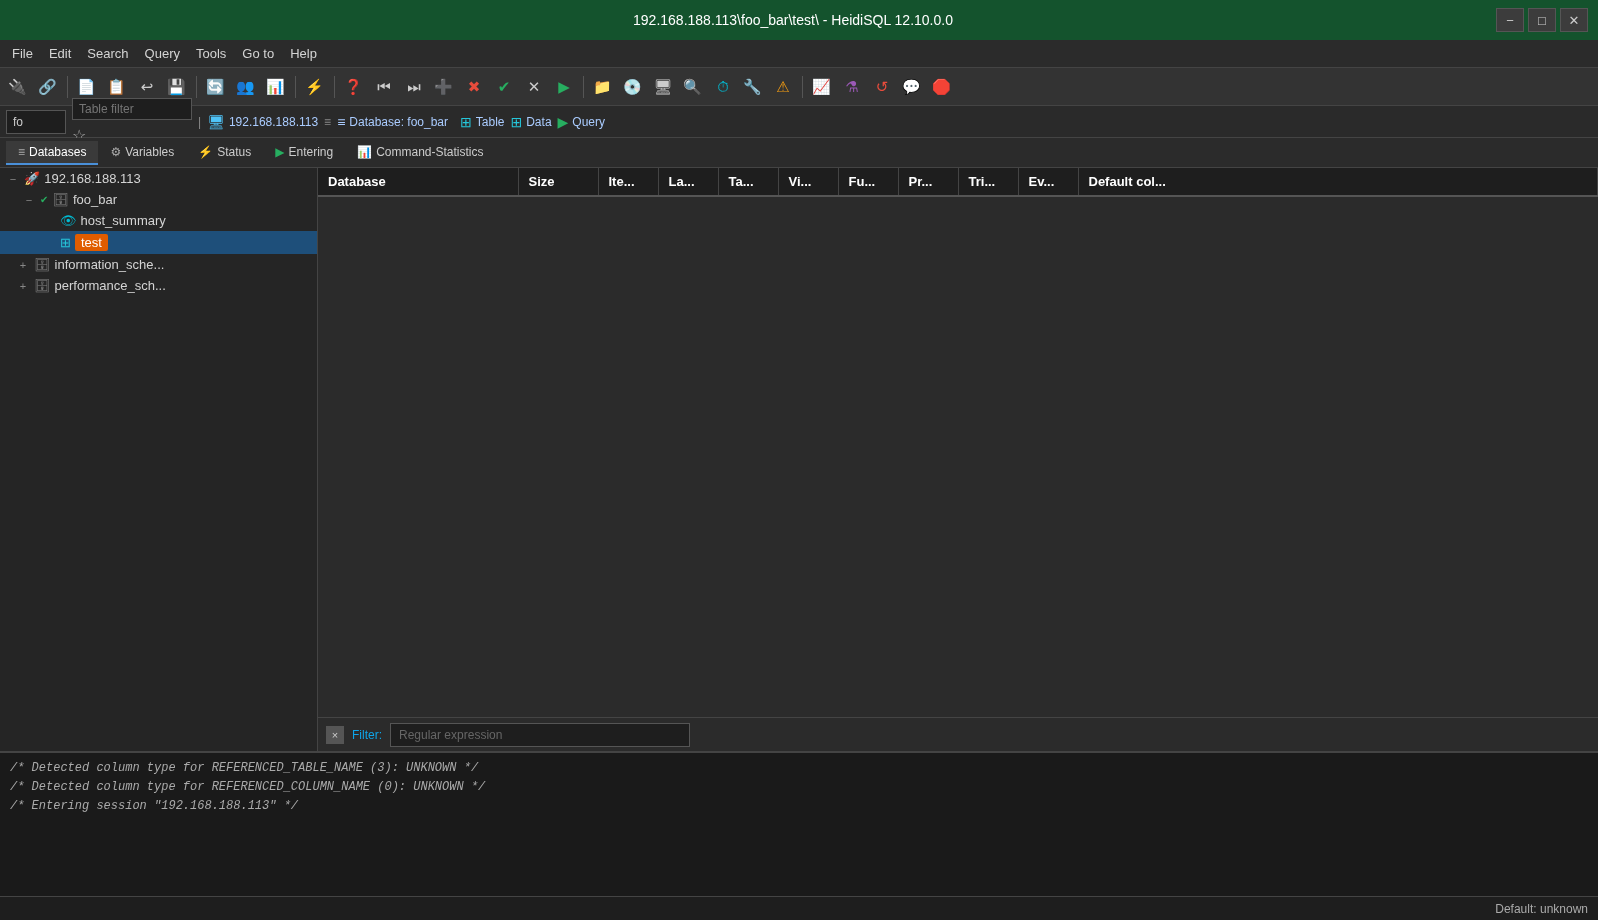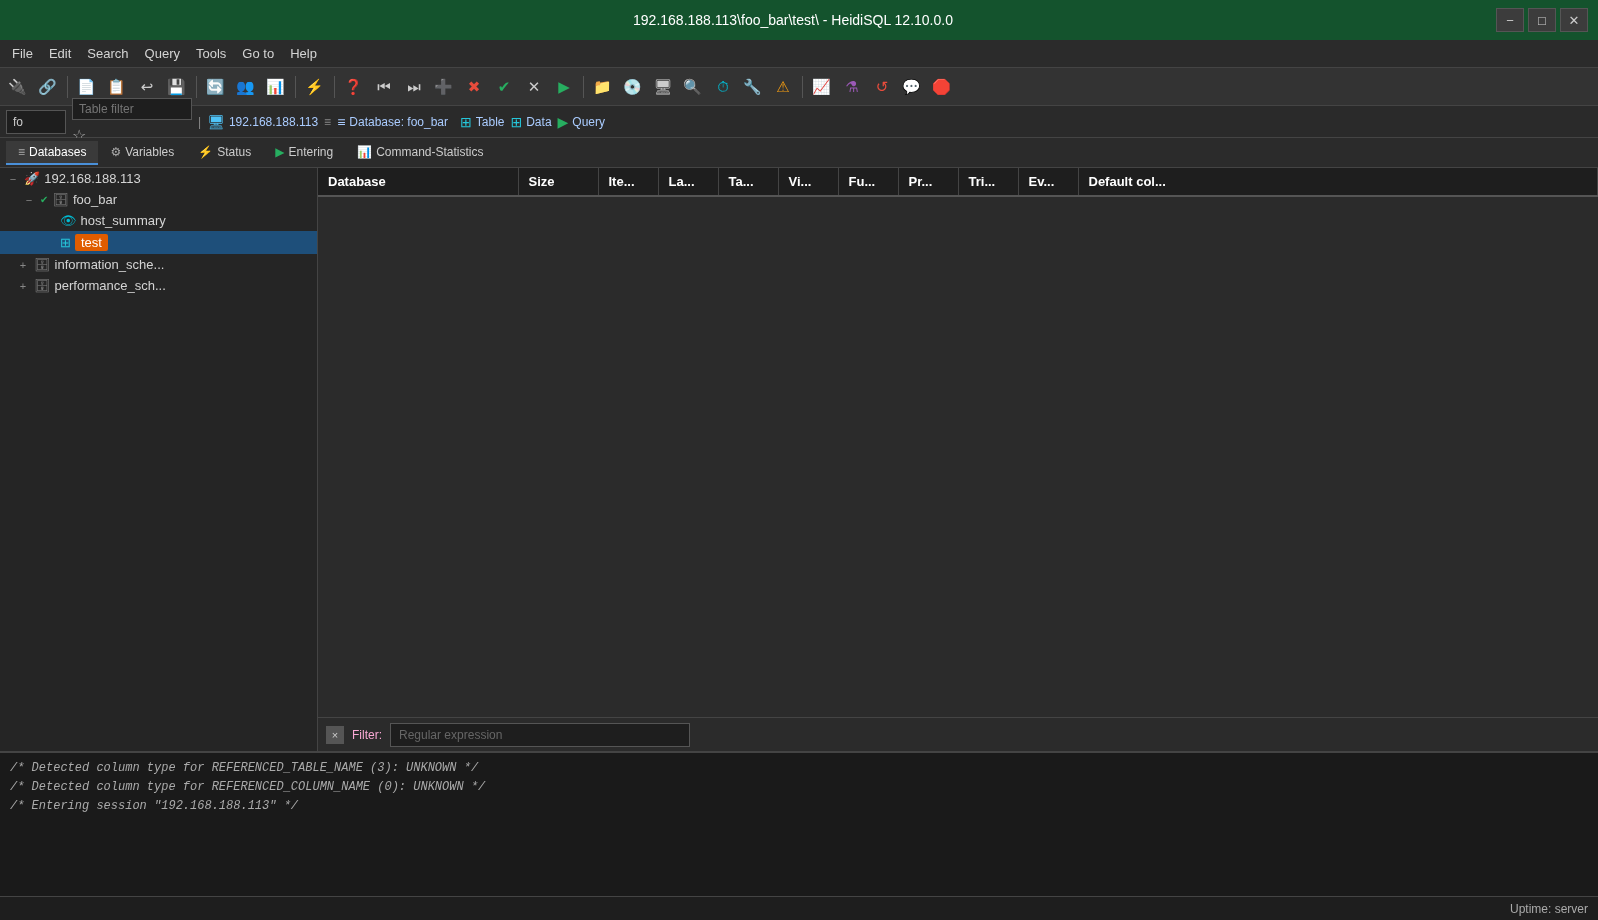--- a/index.html
+++ b/index.html
@@ -235,21 +235,21 @@
       border: none;
       color: #ccc;
       width: 18px;
       height: 18px;
       cursor: pointer;
       display: flex;
       align-items: center;
       justify-content: center;
       font-size: 11px;
     }
-    .filter-label { color: #f9a8d4; font-size: 12px; }
+    .filter-label { color: #0ea5e9; font-size: 12px; }
     .filter-input {
       background: #1e1e1e;
       border: 1px solid #555;
       color: #ccc;
       padding: 2px 8px;
       height: 24px;
       width: 300px;
       font-size: 12px;
     }
     .filter-input::placeholder { color: #666; }
@@ -509,14 +509,14 @@
   </div>
 </div>
 
 <div class="log-area" id="log-area">
     <div class="log-line">/* Detected column type for REFERENCED_TABLE_NAME (3): UNKNOWN */</div>
     <div class="log-line">/* Detected column type for REFERENCED_COLUMN_NAME (0): UNKNOWN */</div>
     <div class="log-line">/* Entering session "192.168.188.113" */</div>
   </div>
 
 <div class="status-bar">
-  <span class="status-text">Uptime: server</span>
+  <span class="status-text">Default: unknown</span>
 </div>
 
 </body></html>

